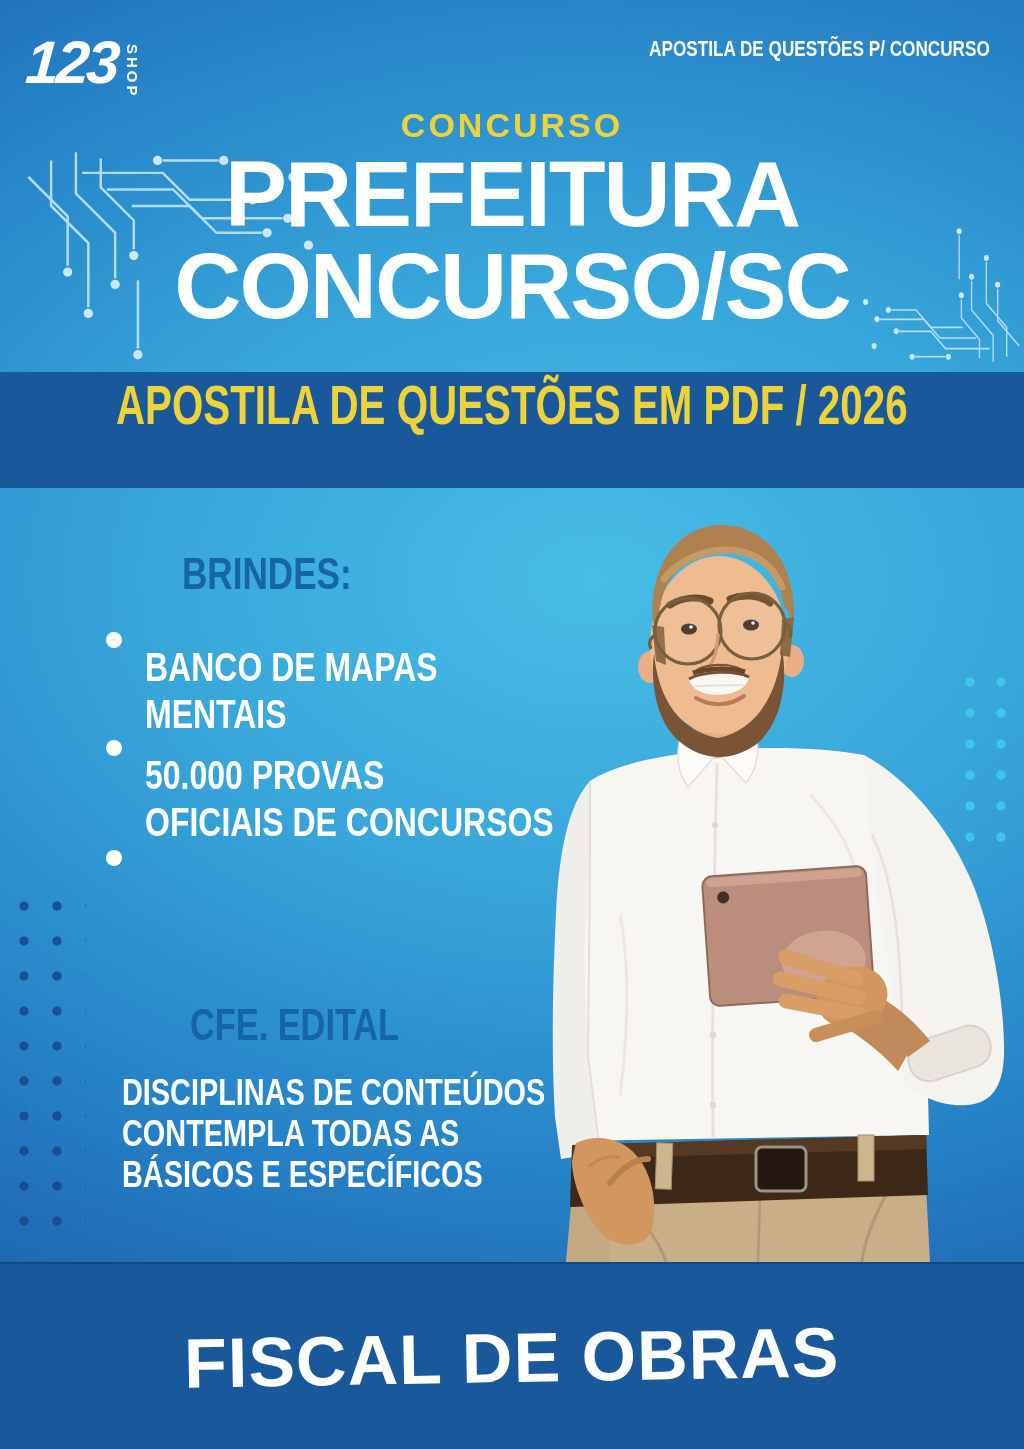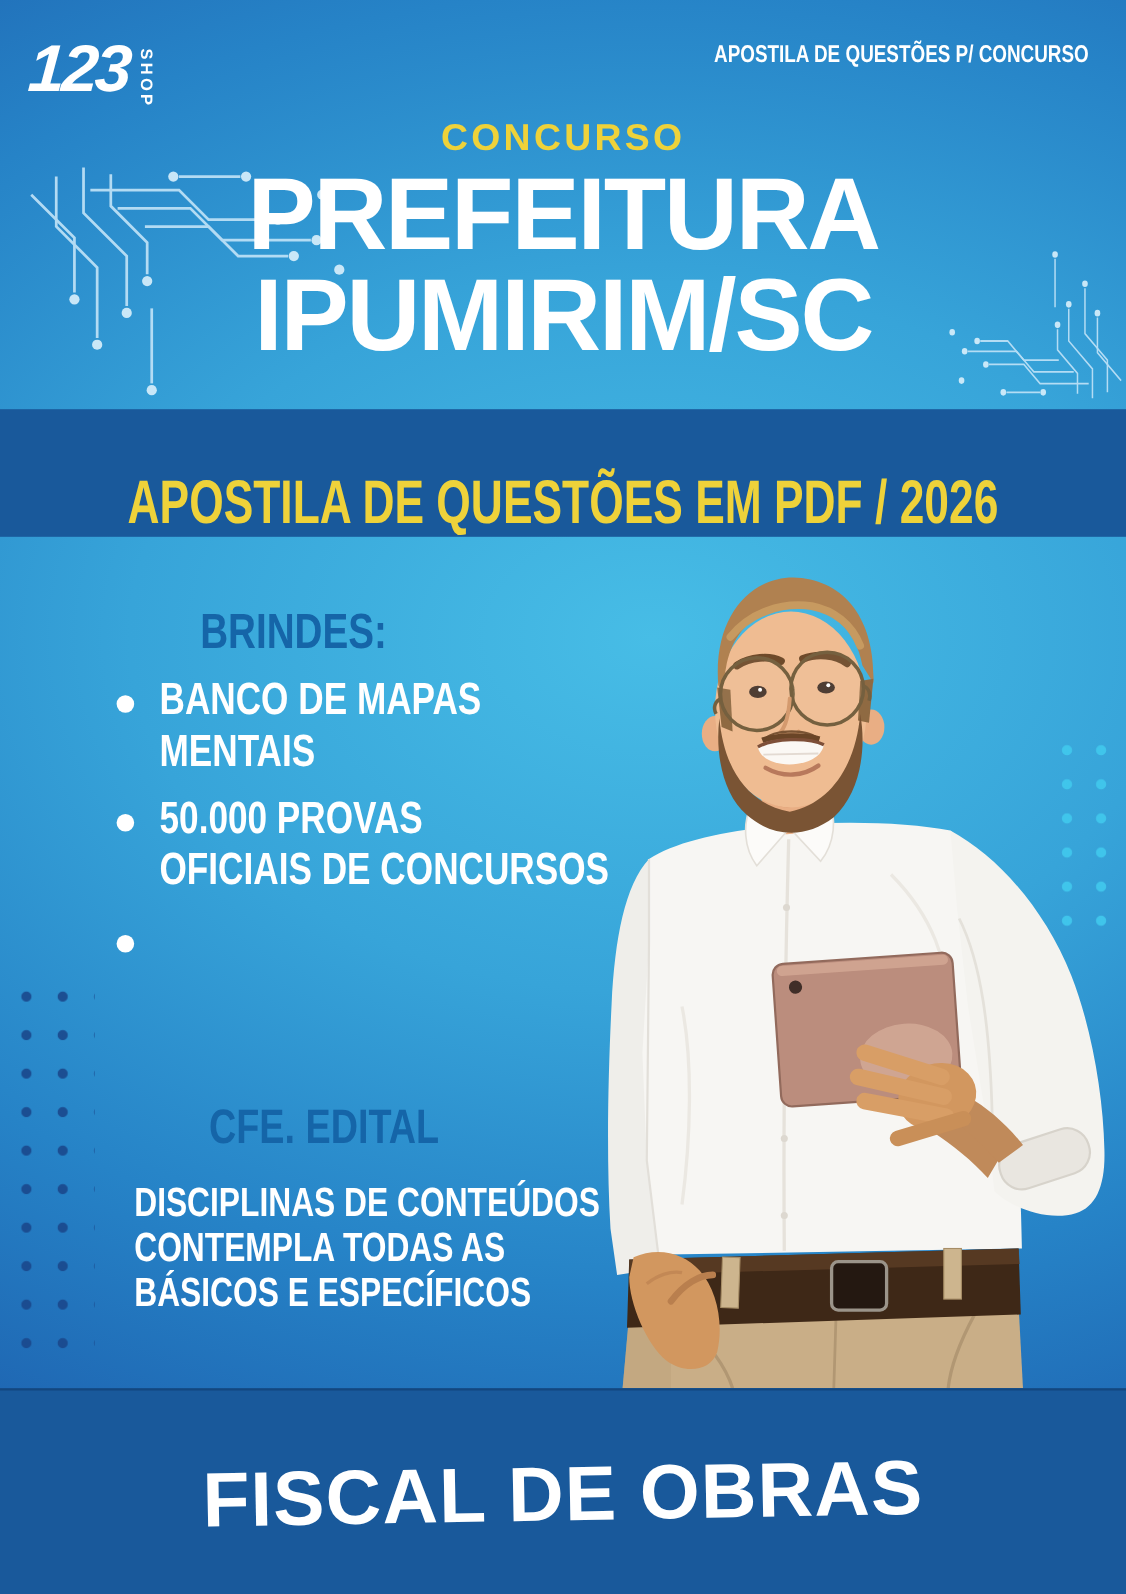--- a/index.html
+++ b/index.html
@@ -18,28 +18,28 @@
   .sxc{display:inline-block;transform:scaleX(.72);transform-origin:50% 50%;white-space:nowrap;}
 
   .logo-num{left:26px;top:28px;font-size:60px;font-weight:bold;font-style:italic;color:#fff;letter-spacing:-3px;transform:skewX(-4deg);}
   .logo-sub{left:141px;top:44px;font-size:15px;font-weight:bold;color:#fff;letter-spacing:3px;transform:rotate(90deg);transform-origin:0 0;}
 
   .tagline{right:34px;top:36px;font-size:22px;color:#fff;}
   .kicker{left:0;top:106px;width:100%;text-align:center;font-size:34px;letter-spacing:3px;}
   .title{left:0;top:148px;width:100%;text-align:center;font-size:93px;line-height:92px;letter-spacing:-2px;color:#fff;}
 
   .band{left:0;width:100%;background:#19599b;}
-  .band-top{top:372px;height:116px;display:flex;align-items:flex-end;justify-content:center;}
+  .band-top{top:372px;height:116px;display:flex;align-items:flex-start;justify-content:center;}
   .band-top .txt{font-size:56px;letter-spacing:0;}
   .band-bottom{top:1262px;height:187px;display:flex;align-items:center;justify-content:center;border-top:2px solid rgba(9,38,74,.35);}
   .band-bottom .txt{font-size:70px;color:#fff;letter-spacing:1px;transform:rotate(-1deg);}
 
   .offers-heading{left:182px;top:548px;font-size:45px;}
   .bullet-dot{width:16px;height:16px;border-radius:50%;background:#fff;left:106px;}
-  .bullet-text{left:145px;font-size:41px;line-height:47px;color:#fff;}
+  .bullet-text{left:145px;font-size:41px;line-height:47px;color:#fff;margin-top:32px;}
   .edital-heading{left:190px;top:1000px;font-size:44px;}
   .edital-body{left:122px;top:1072px;font-size:37px;line-height:41px;color:#fff;}
 
   .dots-left{left:16px;top:898px;width:70px;height:342px;
     background-image:radial-gradient(circle 4.5px at 8px 8px, rgba(26,72,140,.9) 4.2px, rgba(26,72,140,0) 5px);
     background-size:33px 35px;}
   .dots-right{left:962px;top:674px;width:64px;height:178px;
     background-image:radial-gradient(circle 4.5px at 8px 8px, rgba(64,199,236,.95) 4.2px, rgba(64,199,236,0) 5px);
     background-size:31px 31px;}
 
@@ -100,21 +100,21 @@
   <div class="abs dots-right"></div>
 
   <div class="abs logo-num">123</div>
   <div class="abs logo-sub">SHOP</div>
 
   <div class="abs tagline b"><span class="sxr">APOSTILA DE QUESTÕES P/ CONCURSO</span></div>
 
   <div class="abs kicker b yellow">CONCURSO</div>
   <div class="abs title b">
     <div>PREFEITURA</div>
-    <div>IPUMIRIM/SC</div>
+    <div>CONCURSO/SC</div>
   </div>
 
   <div class="abs band band-top">
     <span class="txt b yellow sxc">APOSTILA DE QUESTÕES EM PDF / 2026</span>
   </div>
 
   <svg class="abs person" viewBox="0 0 564 767" role="img" aria-label="Smiling bearded man with round glasses wearing a white shirt and khaki pants, holding a rose-gold tablet">
 
     <g>
       <path d="M130,286 C180,252 330,246 404,260 C436,292 452,338 458,420 C464,505 468,580 469,640 L116,646 C111,560 110,430 115,382 C118,342 123,308 130,286 Z" fill="#f7f6f3"></path>

